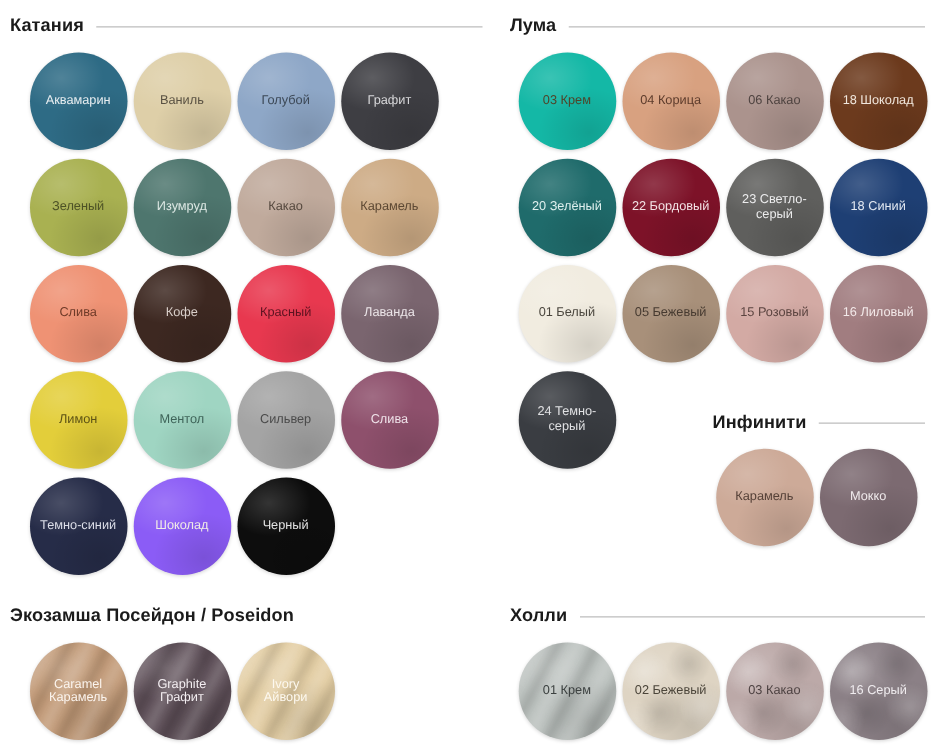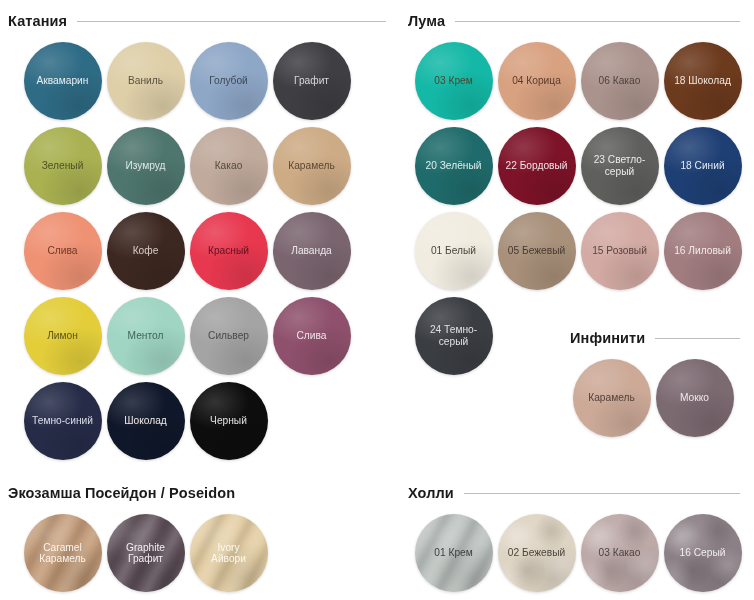--- a/index.html
+++ b/index.html
@@ -187,21 +187,21 @@
           <div class="sw" title="Слива" style="background: rgb(142, 80, 108);">
             <span class="sw-label" style="color: rgb(240, 227, 234);">Слива</span>
           </div>
         </div>
         <div class="sw-cell">
           <div class="sw" title="Темно-синий" style="background: rgb(38, 44, 72);">
             <span class="sw-label" style="color: rgb(220, 222, 232);">Темно-синий</span>
           </div>
         </div>
         <div class="sw-cell">
-          <div class="sw" title="Шоколад" style="background: #0f172a;">
+          <div class="sw" title="Шоколад" style="background: #8b5cf6;">
             <span class="sw-label" style="color: rgb(240, 234, 230);">Шоколад</span>
           </div>
         </div>
         <div class="sw-cell">
           <div class="sw" title="Черный" style="background: rgb(13, 13, 13);">
             <span class="sw-label" style="color: rgb(226, 226, 226);">Черный</span>
           </div>
         </div>
       </div>
   </section>

